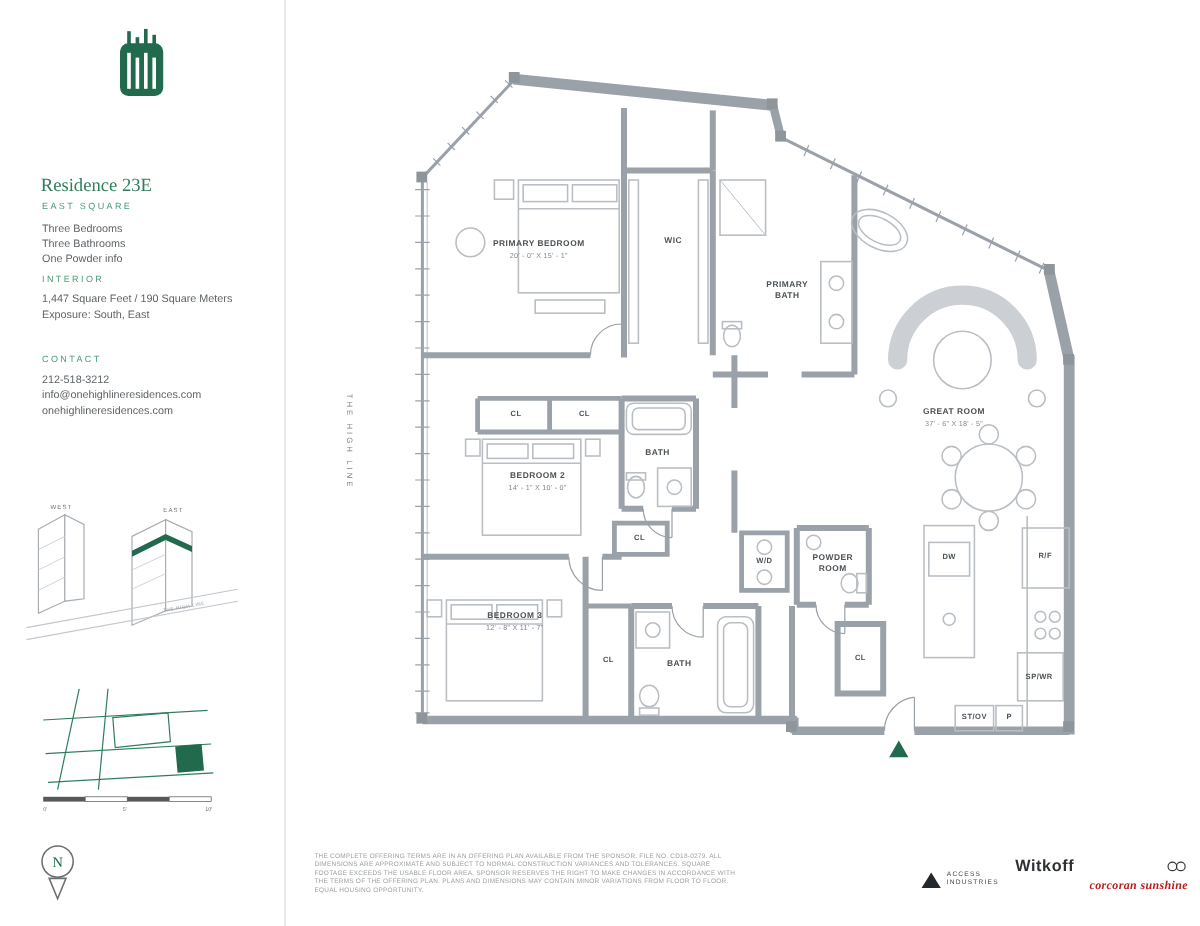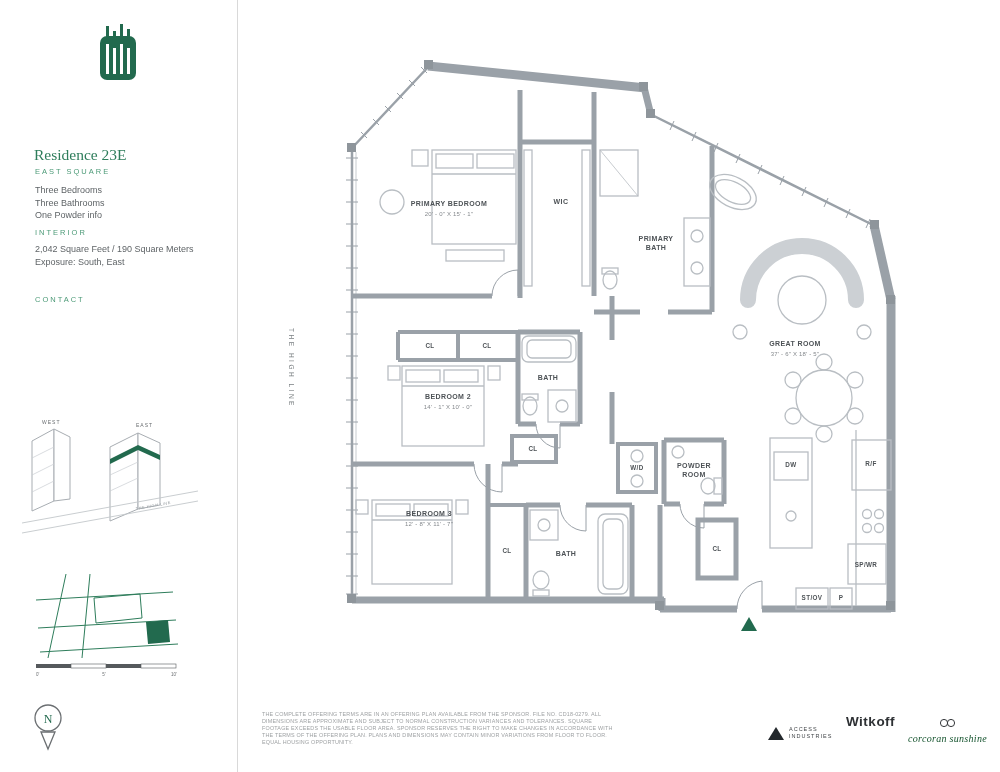--- a/index.html
+++ b/index.html
@@ -32,21 +32,21 @@
   .room-label.wrap{white-space:normal;width:46px;}
   .room-label.sm{font-size:6.3px;}
   
   .disclaimer{position:absolute;left:262px;top:711px;width:352px;font-size:5.4px;line-height:7px;
               color:#9EA1A3;letter-spacing:.2px;}
   .logo-access{position:absolute;left:768px;top:726px;display:flex;align-items:center;gap:5px;}
   .access-tri{width:0;height:0;border-left:8px solid transparent;border-right:8px solid transparent;
               border-bottom:13px solid #23282C;}
   .access-text{font-size:5.5px;letter-spacing:1px;color:#43474A;line-height:7px;width:46px;}
   .logo-witkoff{position:absolute;left:846px;top:714px;font-size:13.5px;font-weight:bold;color:#2E3134;letter-spacing:.5px;}
-  .logo-corcoran{position:absolute;left:905px;top:715px;width:85px;text-align:center;color:#14532d;}
+  .logo-corcoran{position:absolute;left:905px;top:715px;width:85px;text-align:right;color:#b91c1c;font-weight:bold;}
   .corcoran-mark{display:inline-block;margin-bottom:1px;}
   .corcoran-text{font-family:"Liberation Serif",serif;font-style:italic;font-size:10px;letter-spacing:.3px;}
 </style>
 </head>
 <body>
 
 <div class="page">
   <div class="divider"></div>
 
   <aside class="sidebar">
@@ -65,25 +65,30 @@
     <div class="res-title">Residence 23E</div>
     <div class="tower-sub">EAST SQUARE</div>
     <div class="features">
       <div>Three Bedrooms</div>
       <div>Three Bathrooms</div>
       <div>One Powder info</div>
     </div>
 
     <div class="sec-label" style="top:228px;">INTERIOR</div>
     <div class="sec-lines" style="top:243px;">
-      <div>2,042 Square Feet / 190 Square Meters</div>
+      <div>1,447 Square Feet / 190 Square Meters</div>
       <div>Exposure: South, East</div>
     </div>
 
     <div class="sec-label" style="top:295px;">CONTACT</div>
+    <div class="sec-lines" style="top:310px;">
+      <div>212-518-3212</div>
+      <div>info@onehighlineresidences.com</div>
+      <div>onehighlineresidences.com</div>
+    </div>
 
     <svg class="towers-svg" width="185" height="130" viewBox="0 0 185 130">
       <g stroke="#A8ADB2" stroke-width="1" fill="#fff">
         <polygon points="14,28 36,16 36,88 14,98"></polygon>
         <polygon points="36,16 52,24 52,86 36,88"></polygon>
         <polygon points="92,34 120,20 120,96 92,108"></polygon>
         <polygon points="120,20 142,30 142,92 120,96"></polygon>
       </g>
       <g stroke="#C9CDD1" stroke-width="0.7">
         <line x1="14" y1="45" x2="36" y2="34"></line>

